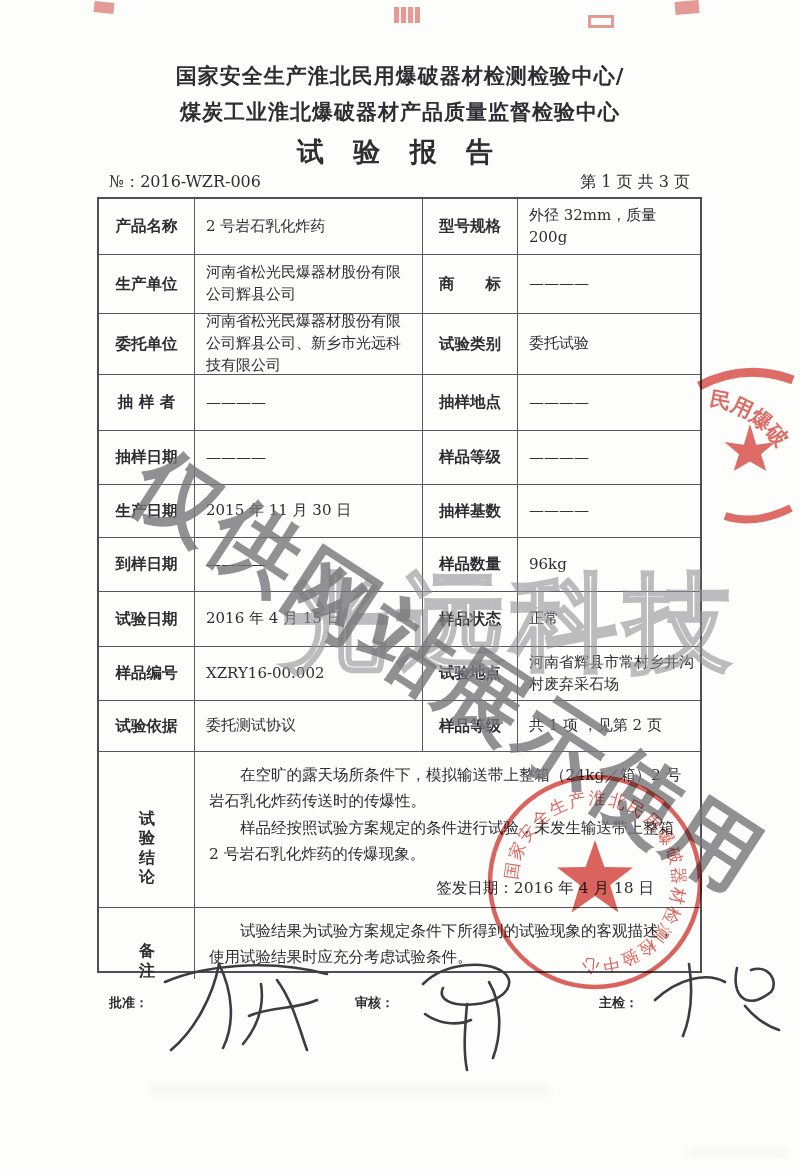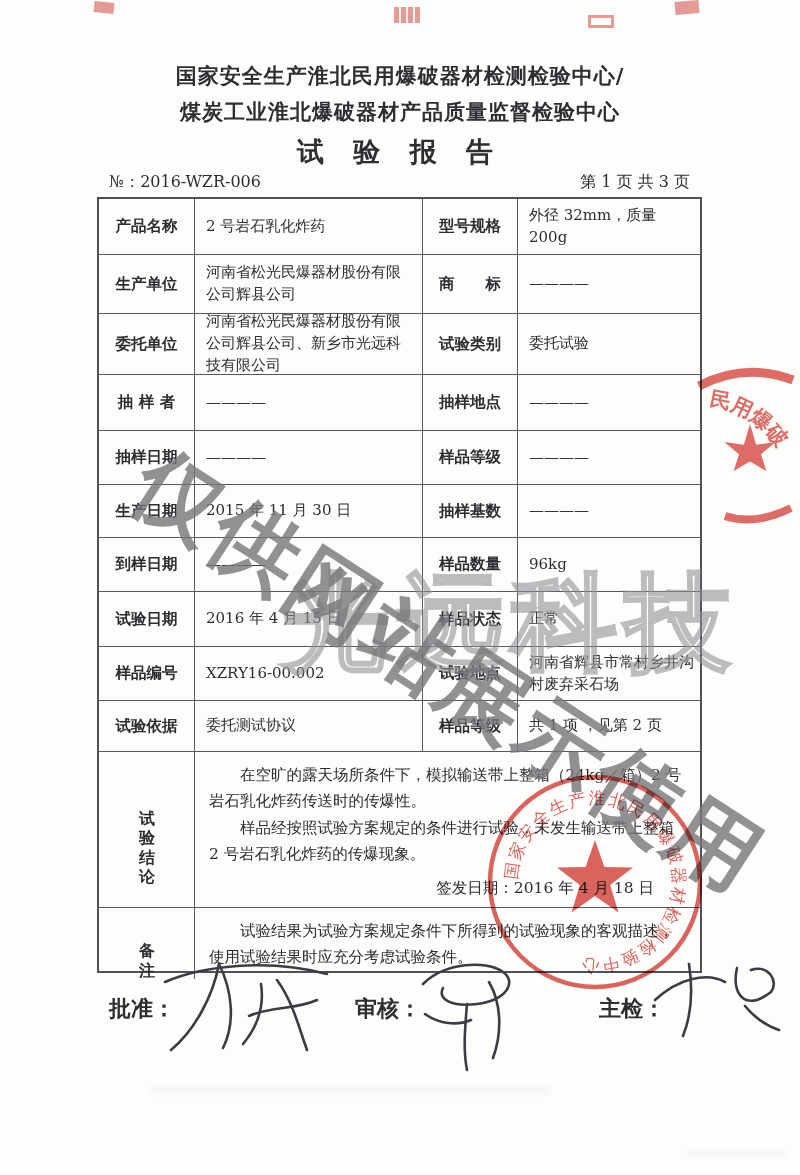--- a/index.html
+++ b/index.html
@@ -36,21 +36,21 @@
     writing-mode:vertical-lr;letter-spacing:1.2em;text-indent:.6em;padding:10px 0;
   }
   .bigcell{border-left:1.5px solid #56575f;box-sizing:border-box;padding:10px 16px 8px 14px;font-size:15.5px;line-height:1.7;}
   .para{text-indent:2em;margin:0;}
   .sign-date{text-align:right;padding-right:34px;margin-top:8px;font-size:15.5px;}
   .h-r1{height:55px;} .h-r2{height:58px;} .h-r3{height:60px;} .h-r4{height:55px;}
   .h-r5{height:53px;} .h-r6{height:52px;} .h-r7{height:53px;} .h-r8{height:54px;}
   .h-r9{height:53px;} .h-r10{height:50px;} .h-concl{height:155px;} .h-rem{height:63px;}
   
   .footer{position:absolute;left:97px;top:968px;width:605px;height:90px;z-index:3;}
-  .sig-label{position:absolute;font-family:"DejaVu Sans","Liberation Sans",sans-serif;font-weight:700;font-size:22px;top:26px;}
+  .sig-label{position:absolute;font-family:"DejaVu Sans","Liberation Sans",sans-serif;font-weight:700;font-size:13px;top:26px;}
   .sig-svg{position:absolute;top:-14px;}
   .sig-svg path{fill:none;stroke:#3c3c44;stroke-width:2.6;stroke-linecap:round;}
   
   .wm-solid{
     position:absolute;left:175px;top:424px;z-index:5;pointer-events:none;
     font-family:"DejaVu Sans","Liberation Sans",sans-serif;font-weight:700;
     font-size:88px;letter-spacing:3px;white-space:nowrap;
     color:rgba(118,118,121,0.80);
     transform:rotate(33deg);transform-origin:left top;
   }

